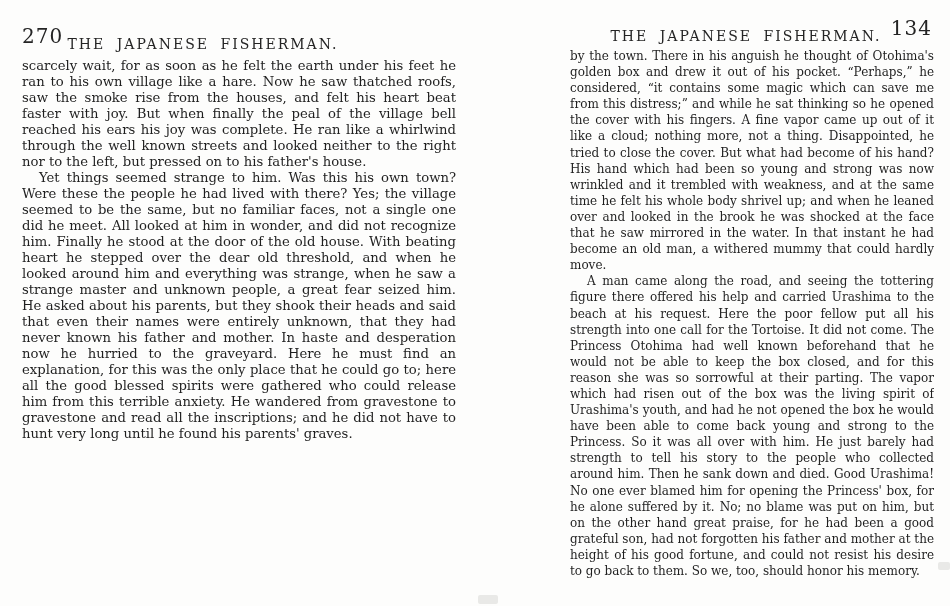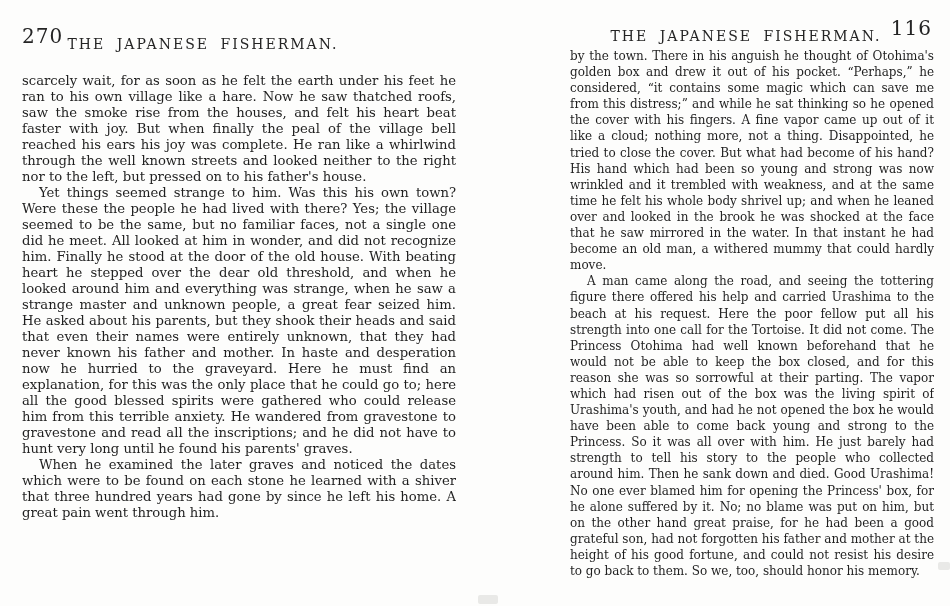--- a/index.html
+++ b/index.html
@@ -53,21 +53,21 @@
     transform: translateX(-50%);
     white-space: nowrap;
   }
   .left  .head-title { left: 181px; }
   .right .head-title { left: 176px; }
   .body-text {
     text-align: justify;
     hyphens: none;
   }
   .left .body-text {
-    margin-top: 32px;
+    margin-top: 17px;
     font-size: 13.2px;
     line-height: 16px;
   }
   .right .body-text {
     margin-top: 15px;
     font-size: 12px;
     line-height: 16.1px;
   }
   .body-text p {
     margin: 0;
@@ -90,28 +90,27 @@
 <div class="spread">
 
   <div class="page left">
     <div class="running-head">
       <span class="pageno at-left">270</span>
       <span class="head-title">THE  JAPANESE  FISHERMAN.</span>
     </div>
     <div class="body-text">
       <p class="noindent">scarcely wait, for as soon as he felt the earth under his feet he ran to his own village like a hare.  Now he saw thatched roofs, saw the smoke rise from the houses, and felt his heart beat faster with joy.  But when finally the peal of the village bell reached his ears his joy was complete.  He ran like a whirlwind through the well known streets and looked neither to the right nor to the left, but pressed on to his father's house.</p>
       <p>Yet things seemed strange to him.  Was this his own town?  Were these the people he had lived with there? Yes; the village seemed to be the same, but no familiar faces, not a single one did he meet.  All looked at him in wonder, and did not recognize him.  Finally he stood at the door of the old house.  With beating heart he stepped over the dear old threshold, and when he looked around him and everything was strange, when he saw a strange master and unknown people, a great fear seized him.  He asked about his parents, but they shook their heads and said that even their names were entirely unknown, that they had never known his father and mother.  In haste and desperation now he hurried to the graveyard.  Here he must find an explanation, for this was the only place that he could go to; here all the good blessed spirits were gathered who could release him from this terrible anxiety.  He wandered from gravestone to gravestone and read all the inscriptions; and he did not have to hunt very long until he found his parents' graves.</p>
-      <p>When he examined the later graves and noticed the dates which were to be found on each stone he learned with a shiver that three hundred years had gone by since he left his home.  A great pain went through him.</p>
     </div>
   </div>
 
   <div class="page right">
     <div class="running-head">
       <span class="head-title">THE  JAPANESE  FISHERMAN.</span>
-      <span class="pageno at-right">116</span>
+      <span class="pageno at-right">134</span>
     </div>
     <div class="body-text">
       <p class="noindent">by the town.  There in his anguish he thought of Otohima's golden box and drew it out of his pocket.  “Perhaps,” he considered, “it contains some magic which can save me from this distress;” and while he sat thinking so he opened the cover with his fingers.  A fine vapor came up out of it like a cloud; nothing more, not a thing.  Disappointed, he tried to close the cover.  But what had become of his hand? His hand which had been so young and strong was now wrinkled and it trembled with weakness, and at the same time he felt his whole body shrivel up; and when he leaned over and looked in the brook he was shocked at the face that he saw mirrored in the water.  In that instant he had become an old man, a withered mummy that could hardly move.</p>
       <p>A man came along the road, and seeing the tottering figure there offered his help and carried Urashima to the beach at his request.  Here the poor fellow put all his strength into one call for the Tortoise.  It did not come. The Princess Otohima had well known beforehand that he would not be able to keep the box closed, and for this reason she was so sorrowful at their parting.  The vapor which had risen out of the box was the living spirit of Urashima's youth, and had he not opened the box he would have been able to come back young and strong to the Princess. So it was all over with him.  He just barely had strength to tell his story to the people who collected around him.  Then he sank down and died.  Good Urashima!  No one ever blamed him for opening the Princess' box, for he alone suffered by it.  No; no blame was put on him, but on the other hand great praise, for he had been a good grateful son, had not forgotten his father and mother at the height of his good fortune, and could not resist his desire to go back to them.  So we, too, should honor his memory.</p>
     </div>
   </div>
 
   <div class="scan-artifact artifact-1"></div>
   <div class="scan-artifact artifact-2"></div>
 

